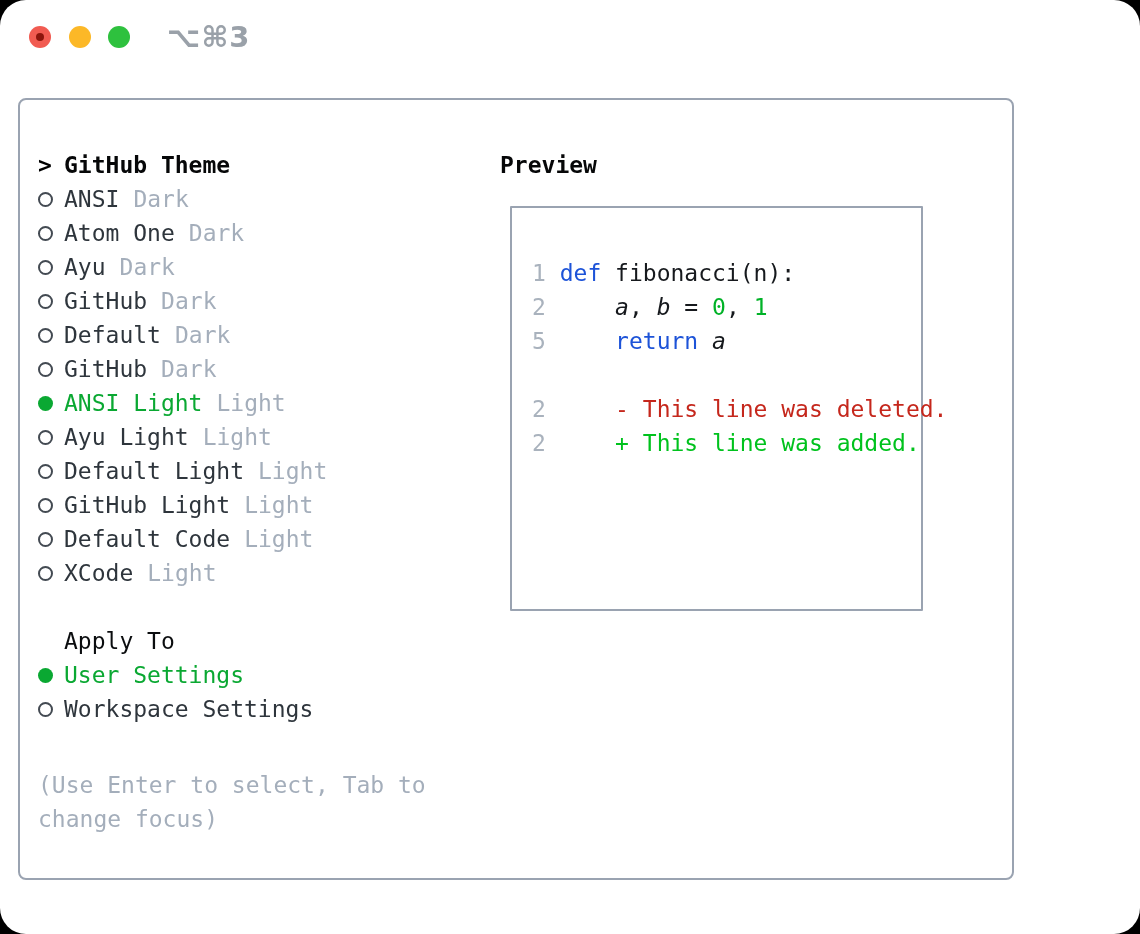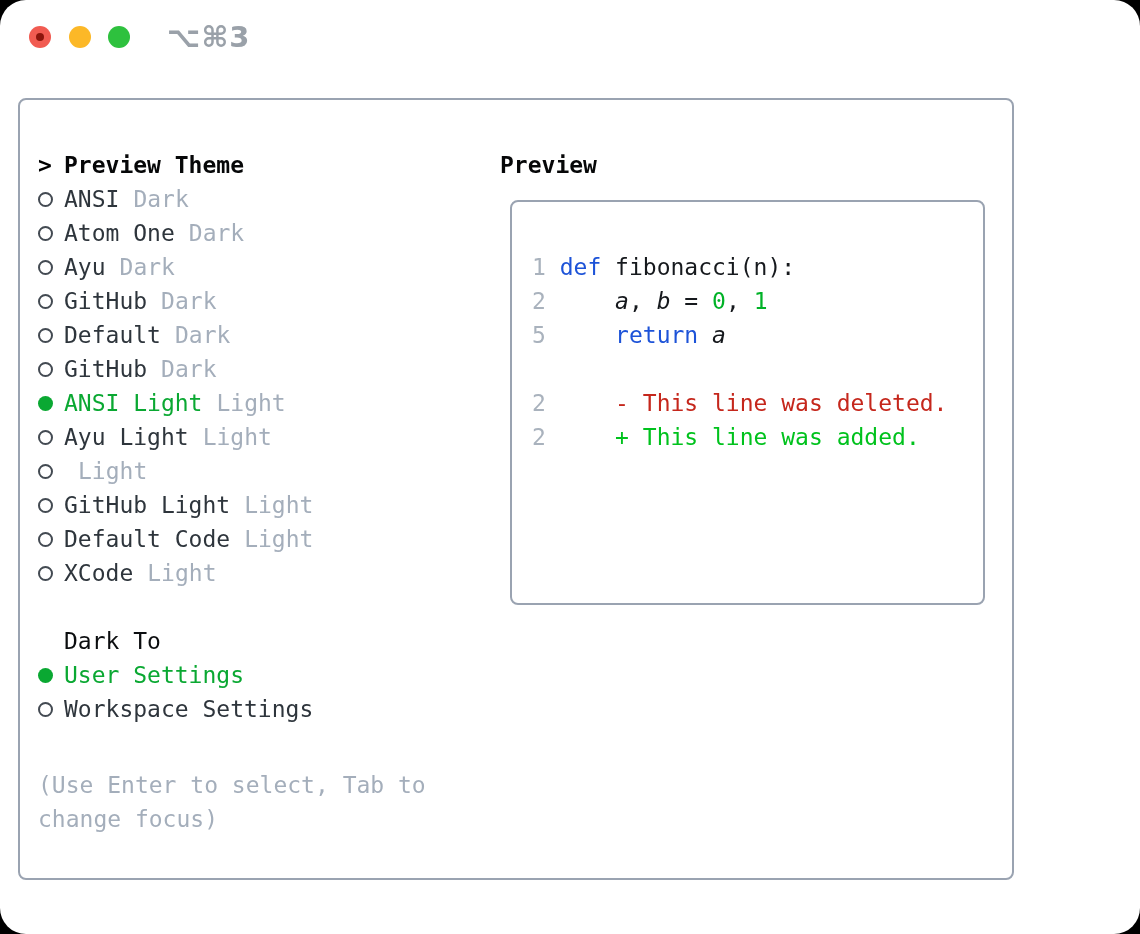--- a/index.html
+++ b/index.html
@@ -35,21 +35,21 @@
   .list-title{font-weight:bold;color:var(--heading)}
   .apply-title{color:#0b0d0f}
   .name{color:var(--text_dark)}
   .name.sel{color:var(--selected_green)}
   .tag{color:var(--tag_gray);margin-left:14px}
   .gap-row{height:34px}
   .hint{color:var(--hint_gray);margin-top:8px}
 
   
   .preview-title{position:absolute;left:480px;top:48px;height:34px;line-height:34px;font-size:23px;font-weight:bold;color:var(--heading)}
-  .preview-box{position:absolute;left:490px;top:100px;width:475px;height:405px;border:2px solid var(--border_gray);border-radius:8px;box-sizing:border-box}
+  .preview-box{position:absolute;left:490px;top:106px;width:413px;height:405px;border:2px solid var(--border_gray);border-radius:1px;box-sizing:border-box}
   .codewrap{position:absolute;left:20px;top:48px}
   .code-row{height:34px;line-height:34px;font-size:23px;white-space:pre}
   .lnum{color:var(--line_number)}
   .s-plain{color:#16191d}
   .s-kw{color:var(--keyword)}
   .s-builtin{color:var(--builtin)}
   .s-num{color:var(--number_literal)}
   .s-var{color:#16191d;font-style:italic}
   .s-ctx{color:var(--context)}
   .s-del{color:var(--deleted)}
@@ -63,40 +63,40 @@
   <button class="dot dot-red"></button>
   <button class="dot dot-yellow"></button>
   <button class="dot dot-green"></button>
   <div class="shortcut">⌥⌘3</div>
 
   <div class="main-box">
 
     <div class="left-col">
       <div class="row">
         <span class="prompt">&gt;</span>
-        <span class="list-title">Preview Theme</span>
+        <span class="list-title">GitHub Theme</span>
       </div>
       <div id="theme-list">
           <div class="row"><span class="marker off"></span><span class="name">ANSI</span><span class="tag">Dark</span></div>
           <div class="row"><span class="marker off"></span><span class="name">Atom One</span><span class="tag">Dark</span></div>
           <div class="row"><span class="marker off"></span><span class="name">Ayu</span><span class="tag">Dark</span></div>
           <div class="row"><span class="marker off"></span><span class="name">GitHub</span><span class="tag">Dark</span></div>
           <div class="row"><span class="marker off"></span><span class="name">Default</span><span class="tag">Dark</span></div>
           <div class="row"><span class="marker off"></span><span class="name">GitHub</span><span class="tag">Dark</span></div>
           <div class="row"><span class="marker on"></span><span class="name sel">ANSI Light</span><span class="tag">Light</span></div>
           <div class="row"><span class="marker off"></span><span class="name">Ayu Light</span><span class="tag">Light</span></div>
-          <div class="row"><span class="marker off"></span><span class="tag">Light</span></div>
+          <div class="row"><span class="marker off"></span><span class="name">Default Light</span><span class="tag">Light</span></div>
           <div class="row"><span class="marker off"></span><span class="name">GitHub Light</span><span class="tag">Light</span></div>
           <div class="row"><span class="marker off"></span><span class="name">Default Code</span><span class="tag">Light</span></div>
           <div class="row"><span class="marker off"></span><span class="name">XCode</span><span class="tag">Light</span></div>
         </div>
       <div class="gap-row"></div>
       <div class="row">
         <span class="marker none"></span>
-        <span class="apply-title">Dark To</span>
+        <span class="apply-title">Apply To</span>
       </div>
       <div id="apply-list">
           <div class="row"><span class="marker on"></span><span class="name sel">User Settings</span></div>
           <div class="row"><span class="marker off"></span><span class="name">Workspace Settings</span></div>
         </div>
       <div class="gap-row"></div>
       <div class="hint">(Use Enter to select, Tab to change focus)</div>
     </div>
 
     <div class="preview-title">Preview</div>

